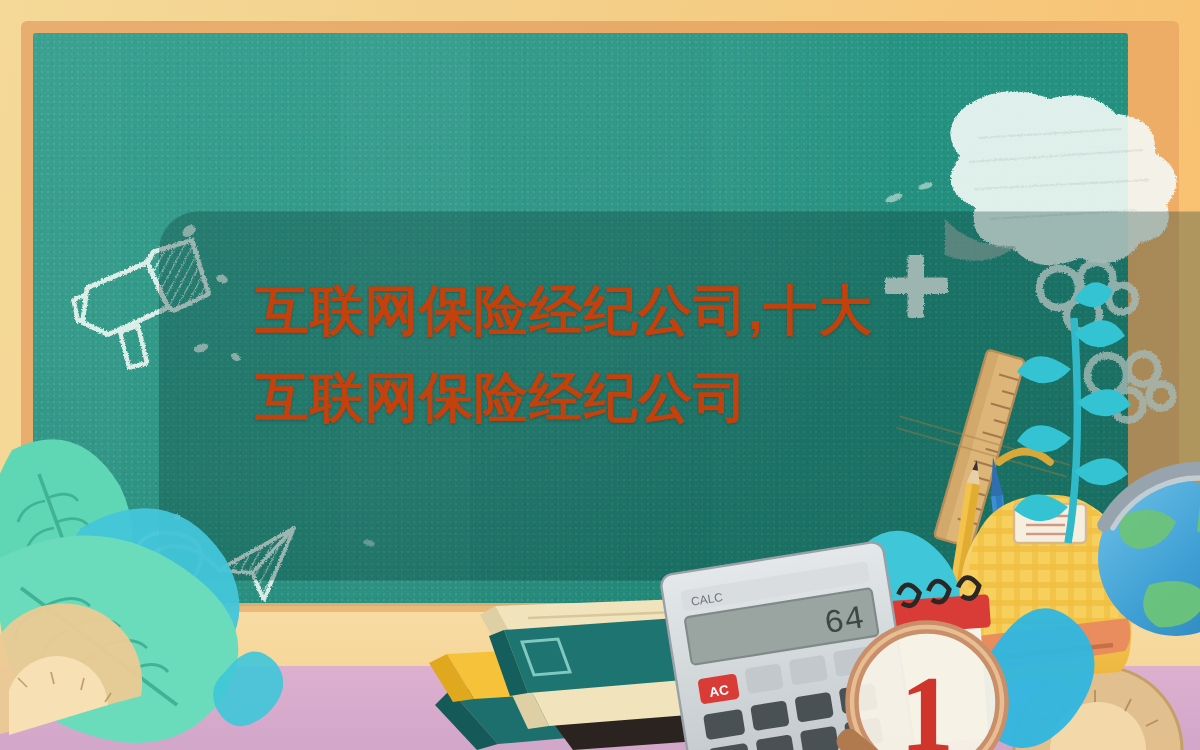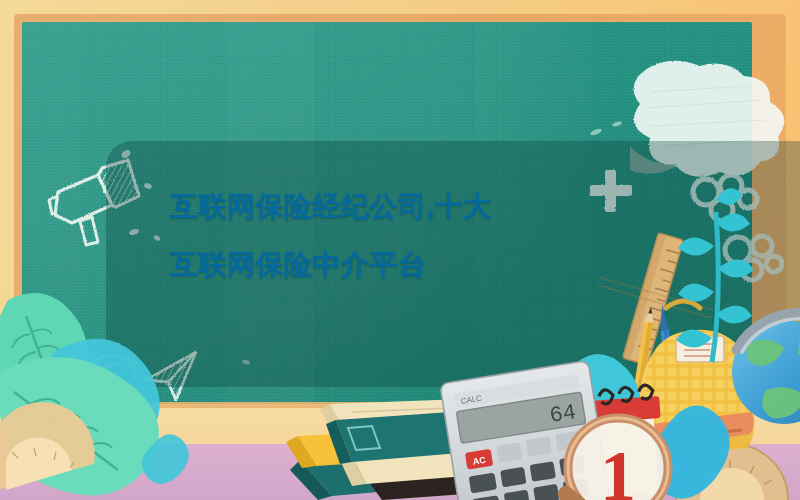--- a/index.html
+++ b/index.html
@@ -42,21 +42,21 @@
       rgba(255,255,255,.035) 62% 78%,
       rgba(0,0,0,0) 78% 100%);}
 
   
   #text-panel{left:106px;top:141px;width:700px;height:246px;
     background:rgba(5,52,50,.30);
     border-radius:26px 0 0 26px;}
 
   
   #headline{left:170px;top:178px;width:520px;
-    color:#0369a1;font-size:28px;line-height:58px;font-weight:700;
+    color:#c2410c;font-size:36px;line-height:58px;font-weight:700;
     letter-spacing:.5px;
     text-shadow:0 1px 2px rgba(0,0,0,.22);
     white-space:pre-wrap;}
 
   
   #desk-peach{left:0;bottom:0;width:100%;height:96px;
     background:linear-gradient(180deg,#f7dca4 0%,#f6d79b 40%,#f2cf91 100%);}
   #desk-pink{left:0;bottom:0;width:100%;height:56px;
     background:linear-gradient(180deg,#ddb0d0 0%,#d2a6c9 100%);}
   #desk-edge{left:0;bottom:92px;width:100%;height:6px;background:#e9b472;opacity:.9;}
@@ -149,21 +149,21 @@
 
     <g fill="#e6f1ec" opacity=".55" filter="url(#chalky2)">
       <ellipse cx="596" cy="132" rx="6" ry="2.4" transform="rotate(-22 596 132)"></ellipse>
       <ellipse cx="617" cy="124" rx="5" ry="2" transform="rotate(-18 617 124)"></ellipse>
       <ellipse cx="246" cy="362" rx="4" ry="2" transform="rotate(14 246 362)"></ellipse>
     </g>
   </svg>
 
   <div class="abs" id="text-panel"></div>
 
-  <div class="abs" id="headline"><span>互联网保险经纪公司,十大</span><br><span>互联网保险中介平台</span></div>
+  <div class="abs" id="headline"><span>互联网保险经纪公司,十大</span><br><span>互联网保险经纪公司</span></div>
 
   <div class="abs" id="desk-peach"></div>
   <div class="abs" id="desk-pink"></div>
   <div class="abs" id="desk-edge"></div>
 
   <svg class="lay noevt" viewBox="0 0 800 500">
     <defs>
       <linearGradient id="gGlobe" x1="0" y1="0" x2="1" y2="1">
         <stop offset="0%" stop-color="#6fc2e8"></stop>
         <stop offset="55%" stop-color="#3f9fd4"></stop>

